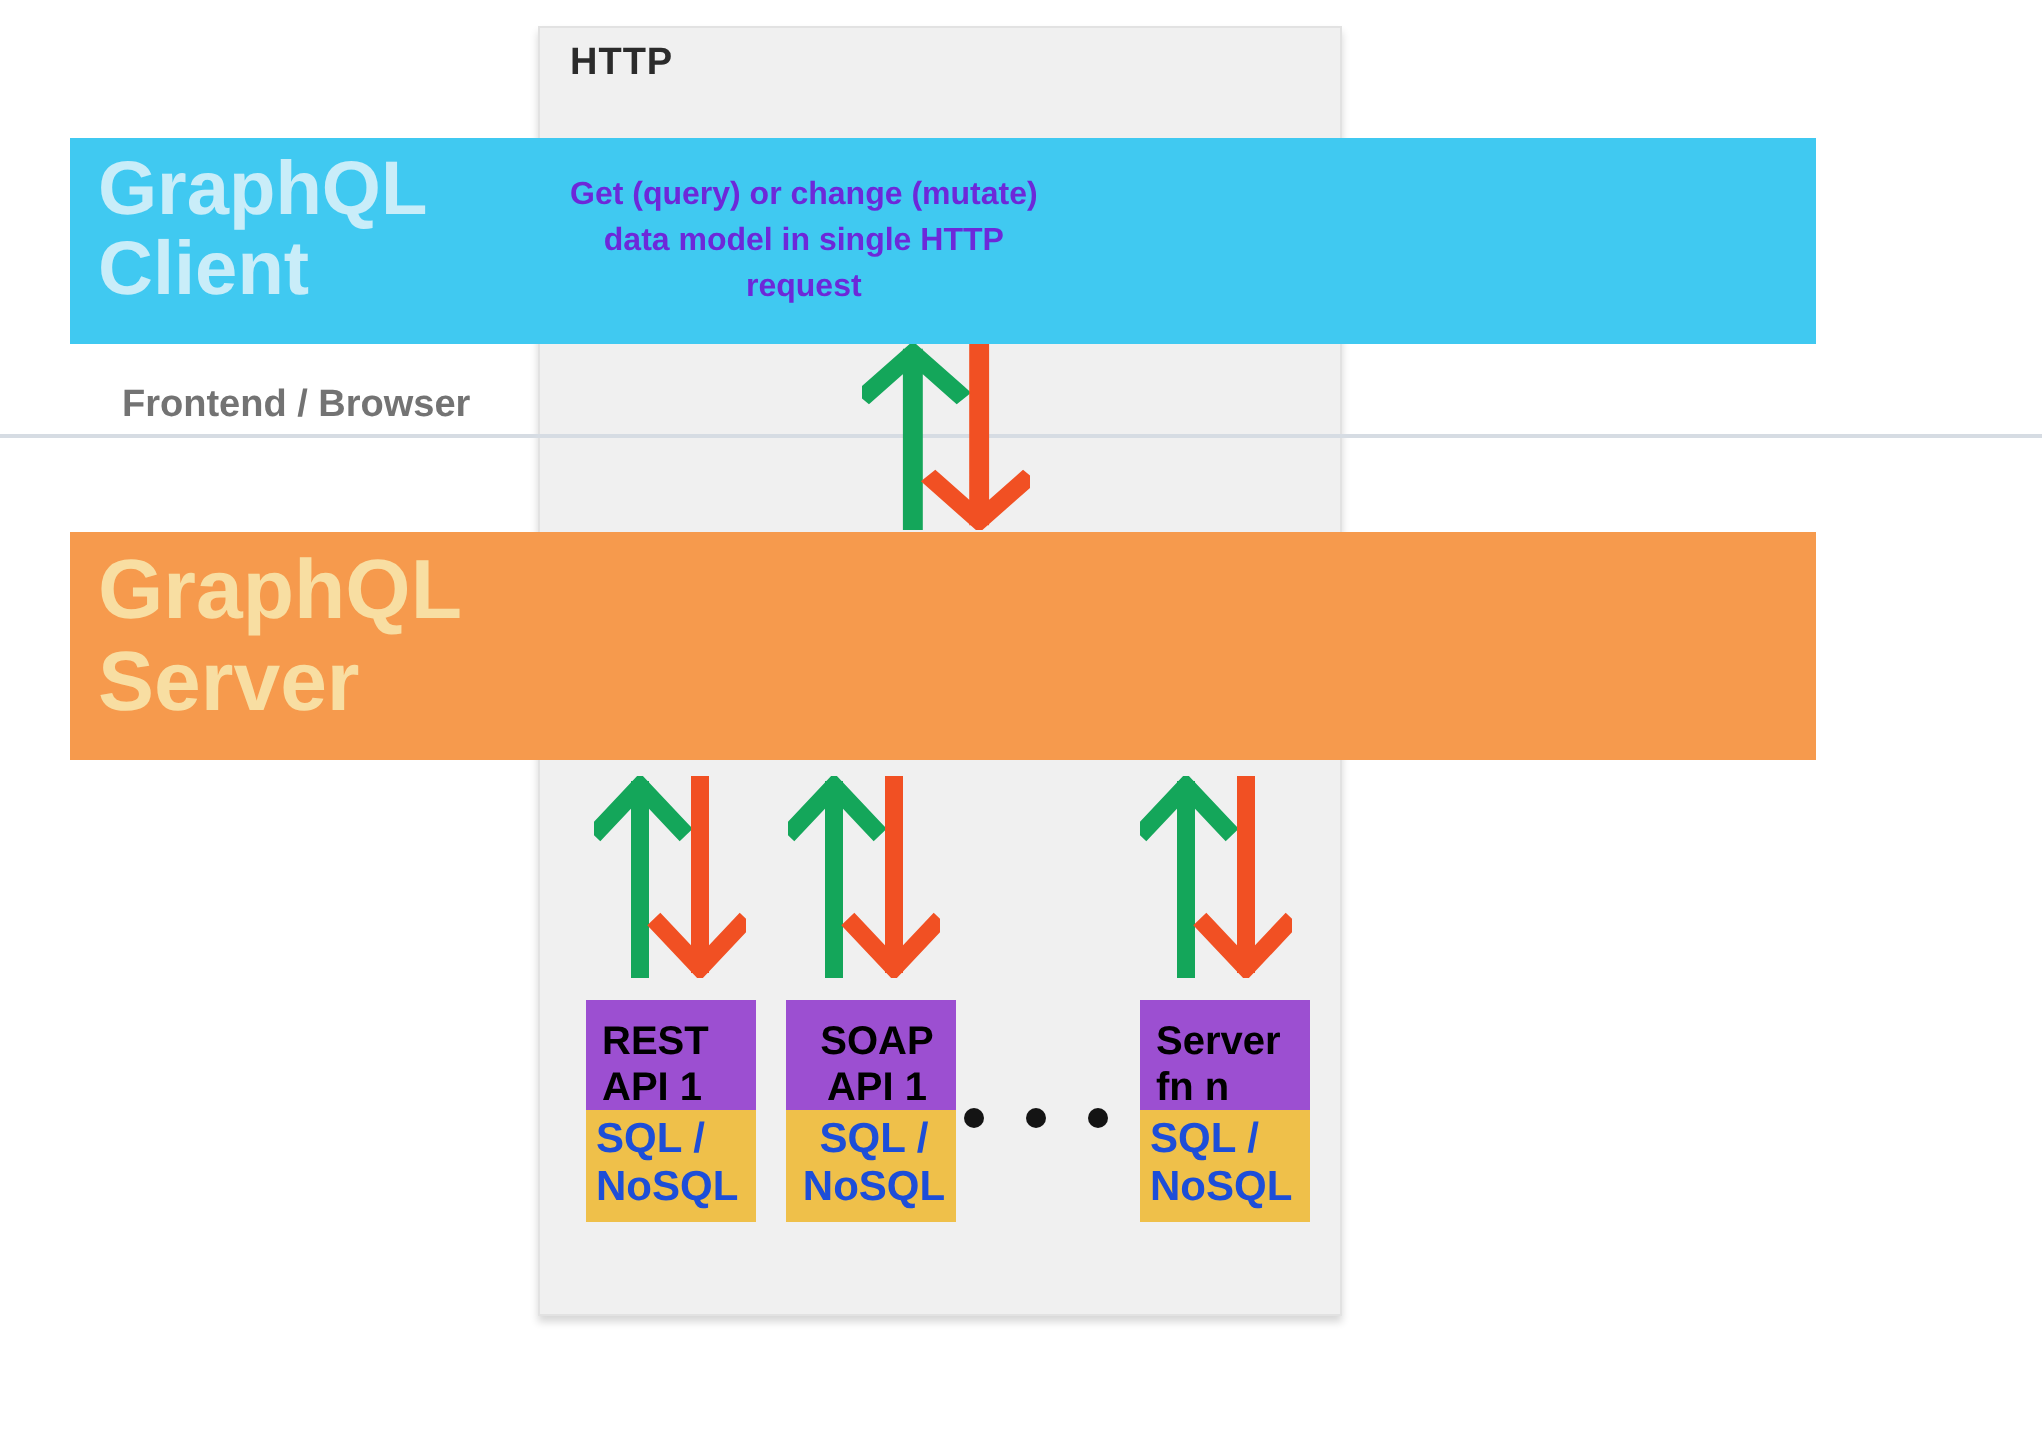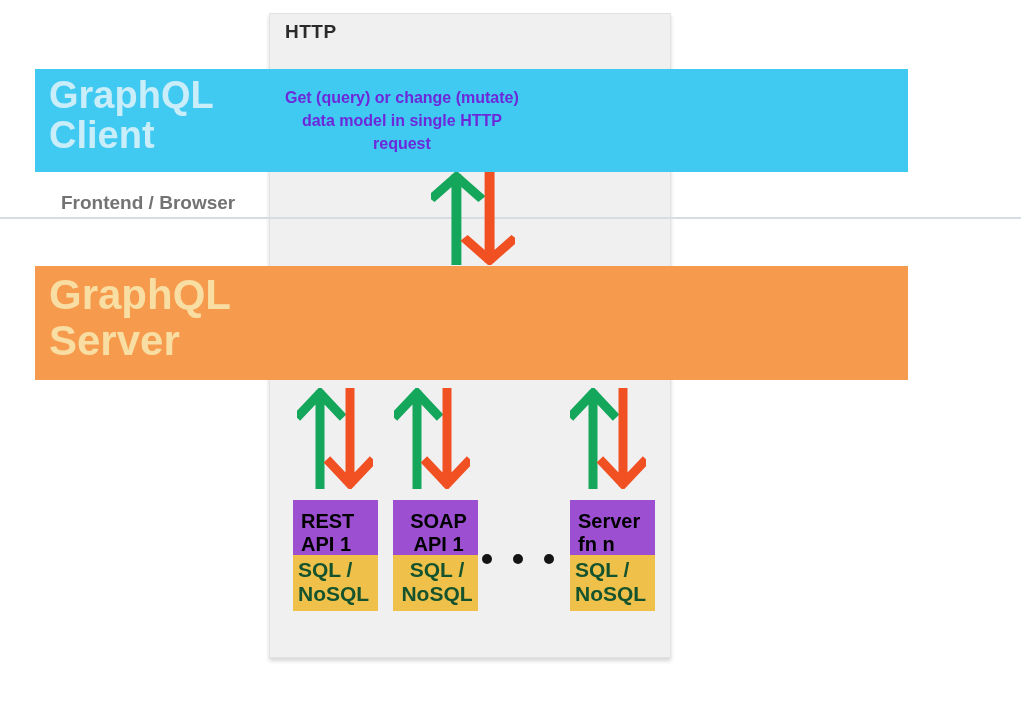--- a/index.html
+++ b/index.html
@@ -115,21 +115,21 @@
     height: 55px;
     background: #9C4FD1;
     color: #000000;
     font-size: 20px; line-height: 23px;
     padding: 10px 2px 0 8px;
     white-space: pre-line;
   }
   .db-box {
     height: 56px;
     background: #EFC04A;
-    color: #14532d;
+    color: #1d4ed8;
     font-size: 21px; line-height: 24px;
     padding: 3px 2px 0 5px;
     white-space: pre-line;
   }
 
   
   .ellipsis {
     position: absolute;
     left: 482px; top: 554px;
     display: flex;

